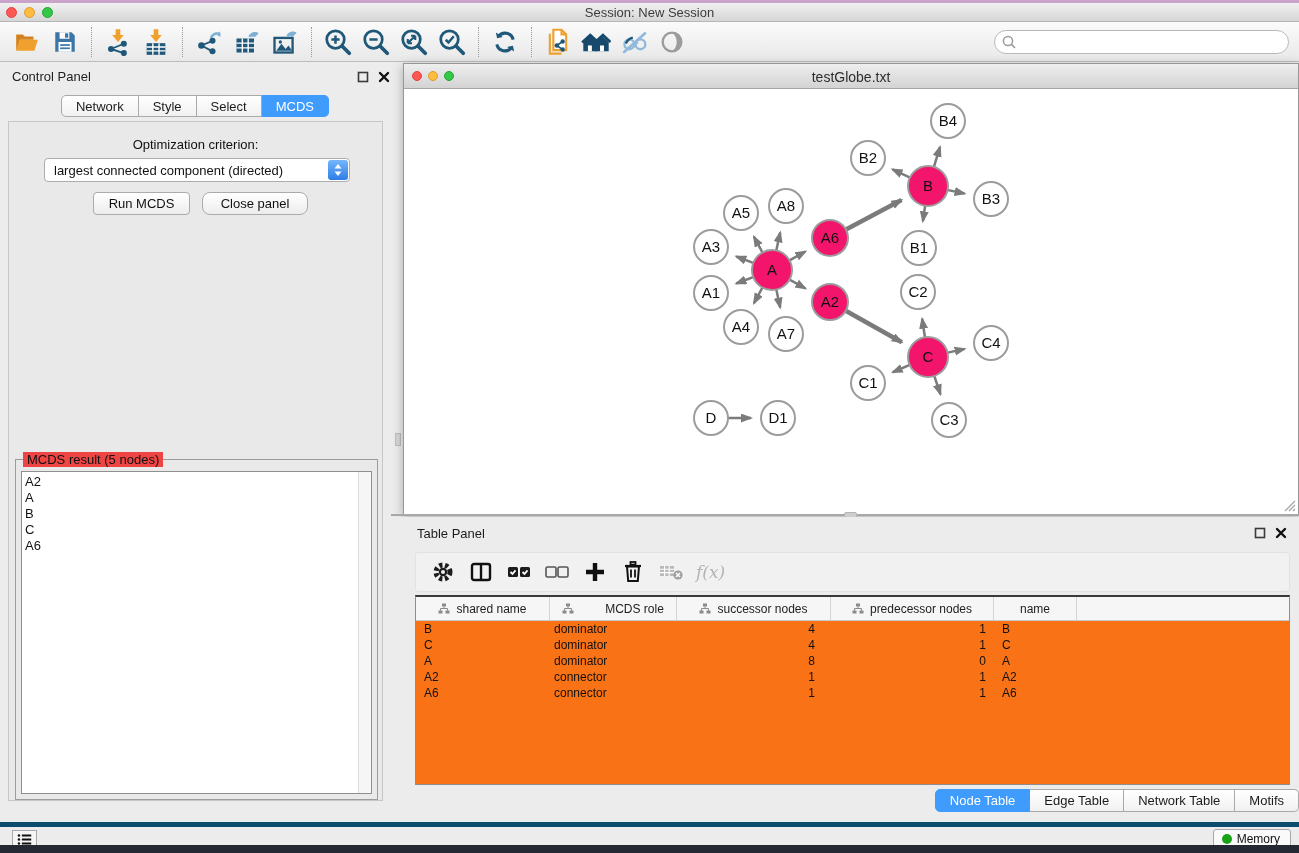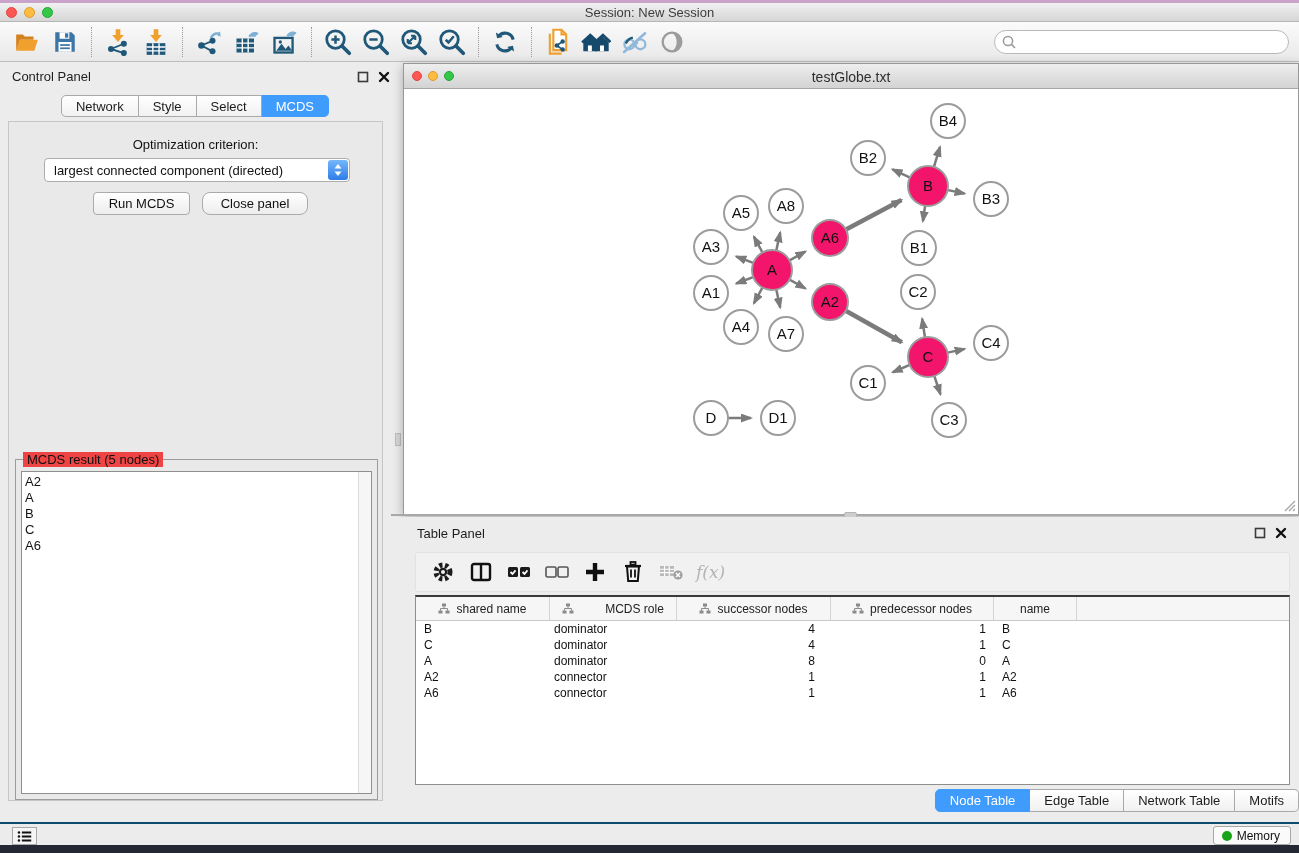--- a/index.html
+++ b/index.html
@@ -127,39 +127,39 @@
   .tbl-toolbar {
     position:absolute; left:24px; right:9px; top:35px; height:40px;
     background:#f1f1f1; border:1px solid #e2e2e2; border-radius:3px;
     display:flex; align-items:center; padding-left:10px; gap:4px;
   }
   .tt-icon { width:34px; height:32px; display:flex; align-items:center; justify-content:center; cursor:pointer; }
   .fx-label { font-style:italic; font-family:"DejaVu Serif", serif; font-size:17px; color:#b3b3b3; padding-left:4px; }
 
   .data-table {
     position:absolute; left:24px; right:9px; top:78px; height:190px;
-    background:#ffffff; border:1px solid #8e8e8e; border-top:2px solid #3a3a3a;
+    background:#f97316; border:1px solid #8e8e8e; border-top:2px solid #3a3a3a;
   }
   .thead { display:flex; height:24px; background:#f6f6f6; border-bottom:1px solid #c9c9c9; }
   .th {
     display:flex; align-items:center; justify-content:center; gap:6px;
     font-size:12px; color:#222; border-right:1px solid #d4d4d4; height:100%;
   }
   .th:last-child { border-right:1px solid #d4d4d4; }
   .trow { display:flex; height:16px; cursor:default; }
   .td { font-size:12px; color:#111; padding:0 4px; line-height:16px; white-space:nowrap; overflow:hidden; }
   .td.num { text-align:right; }
 
   .tbl-tabs { position:absolute; left:0; right:0; top:272px; display:flex; justify-content:flex-end; }
   .tbl-tabs .tab-btn { height:23px; }
 
   
   .statusbar {
     position:absolute; left:0; top:822px; width:100%; height:23px;
-    background:#ececec; border-top:2px solid #0c4a6e;
+    background:#ececec; border-top:5px solid #0c4a6e;
   }
   .list-btn {
     position:absolute; left:12px; top:3px; width:25px; height:18px;
     background:#f5f5f5; border:1px solid #a8a8a8; display:flex; align-items:center; justify-content:center; cursor:pointer;
   }
   .mem-btn {
     position:absolute; right:8px; top:2px; height:19px; padding:0 10px 0 8px;
     background:#fafafa; border:1px solid #a8a8a8; border-radius:3px;
     display:flex; align-items:center; gap:5px; font-size:12px; color:#111; cursor:pointer;
   }

